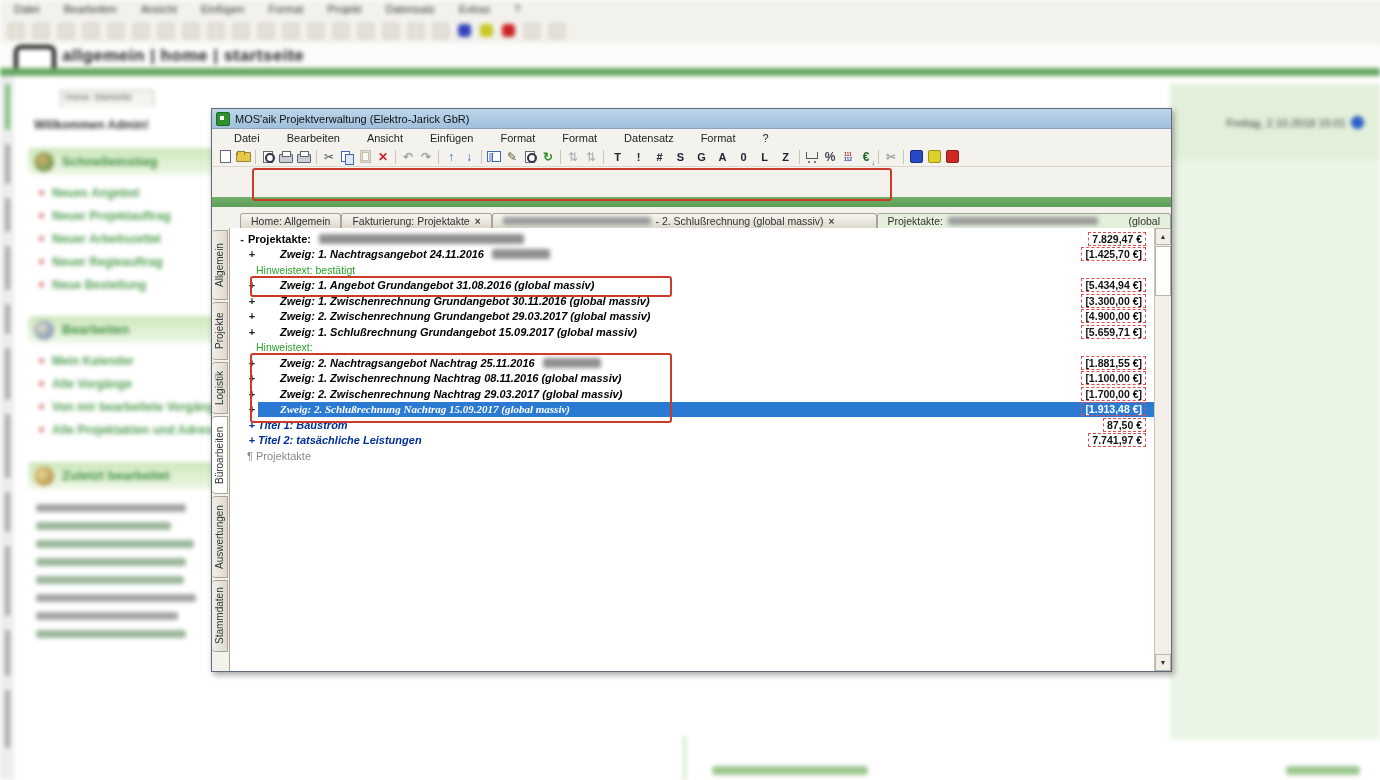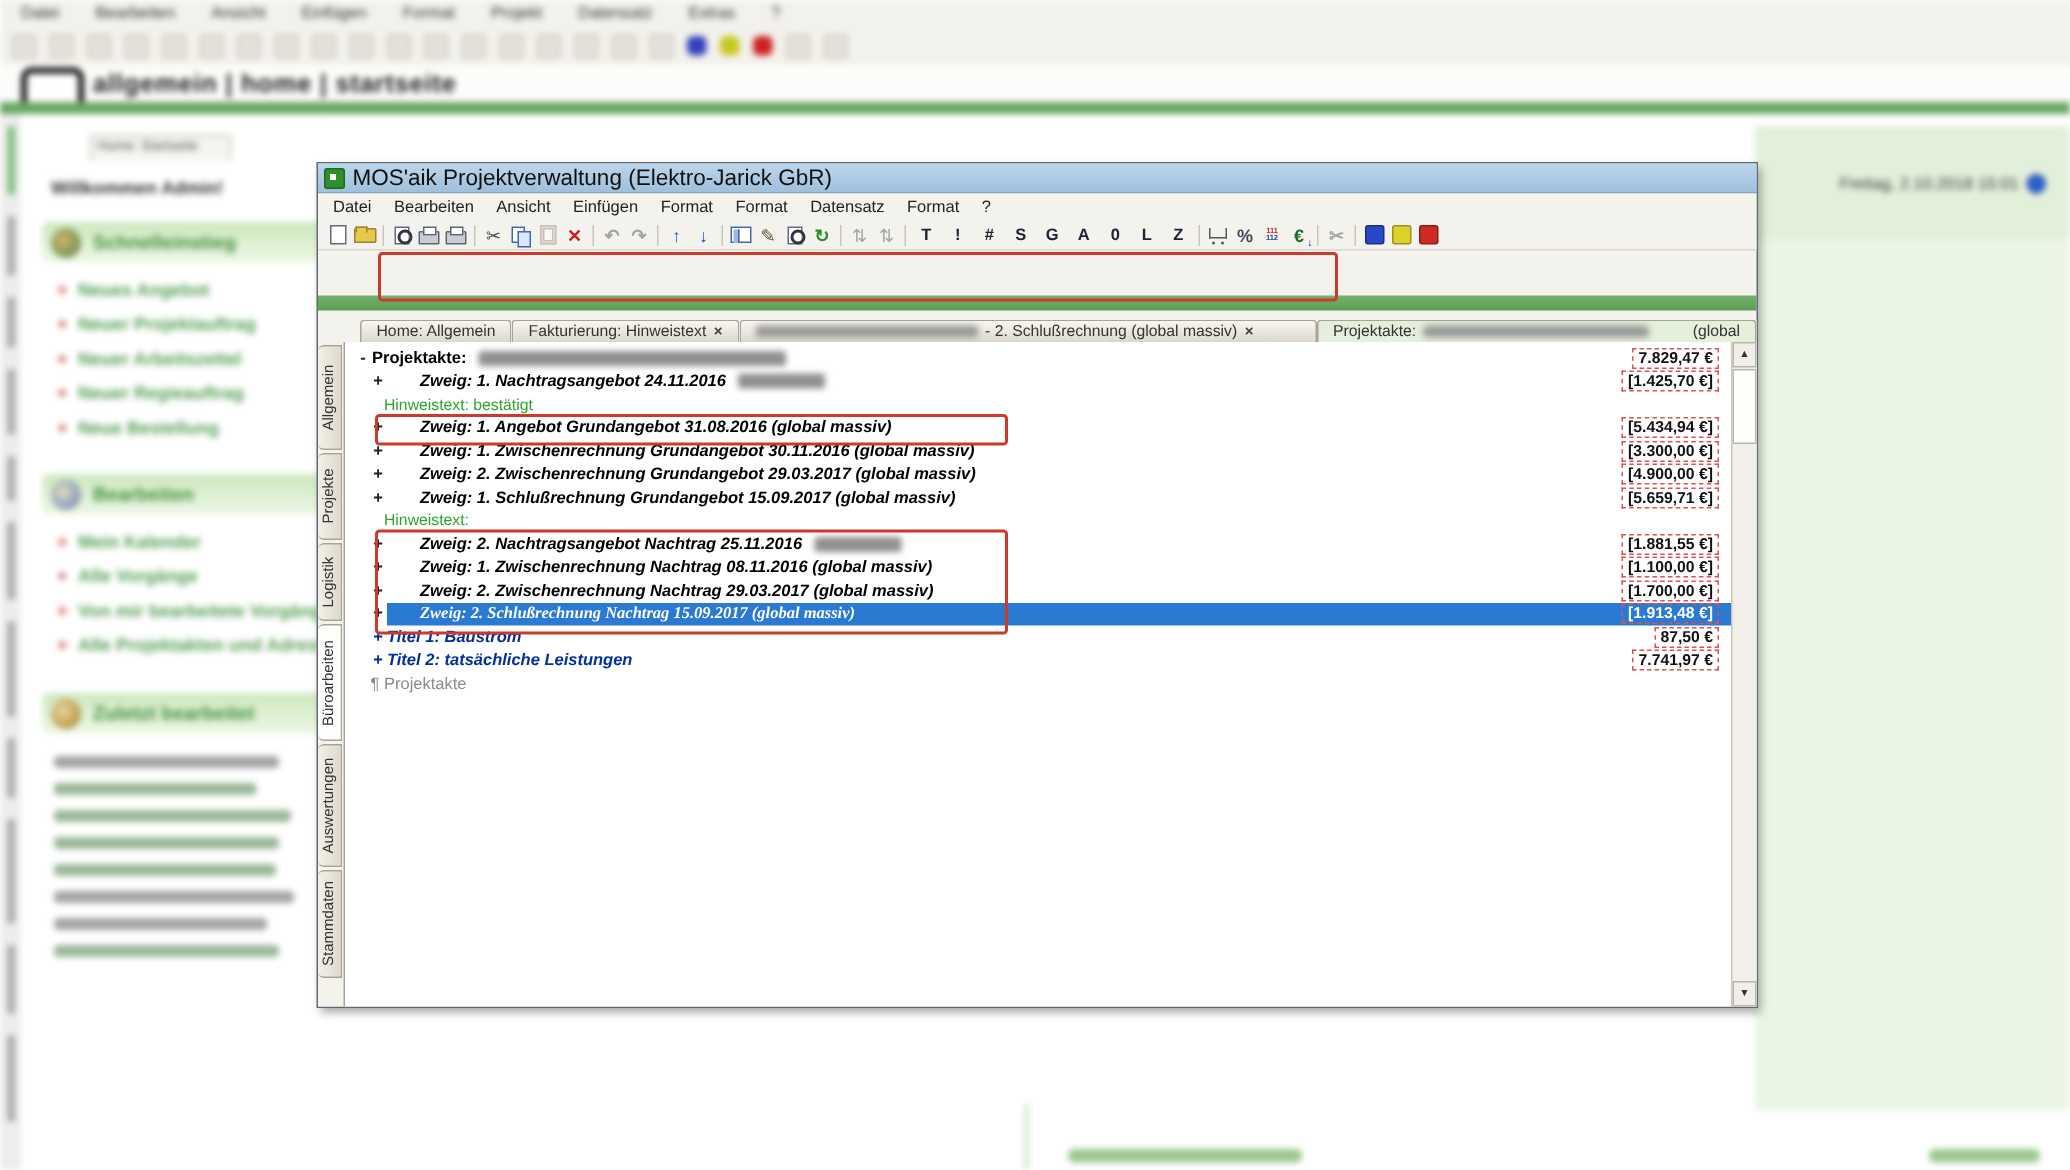--- a/index.html
+++ b/index.html
@@ -42,26 +42,26 @@
   .bg-clock{width:11px;height:11px;border-radius:50%;background:#2a5fd0;border:1px solid #1a3fa0;}
   .bg-vline{position:absolute;left:683px;top:736px;width:3px;height:44px;background:#cfe8c5;}
   .bg-botbar{position:absolute;height:9px;border-radius:4px;background:#9cc78f;}
 
   
   #win{position:absolute;left:211px;top:108px;width:959px;height:562px;background:#f4f2ec;
        border:1px solid #5f6a76;box-shadow:2px 3px 6px rgba(0,0,0,.35);}
   .w-titlebar{position:absolute;left:0;top:0;width:100%;height:20px;
               background:linear-gradient(to bottom,#bdd7ec,#9fbfdb);
               display:flex;align-items:center;gap:5px;padding-left:4px;box-sizing:border-box;
-              font-size:15px;color:#111;border-bottom:1px solid #8aa4bd;}
+              font-size:11px;color:#111;border-bottom:1px solid #8aa4bd;}
   .w-appicon{width:12px;height:12px;background:#2f8f2f;border:1px solid #1d6b1d;border-radius:2px;position:relative;}
   .w-appicon::after{content:"";position:absolute;left:3px;top:3px;width:4px;height:4px;background:#fff;}
   .w-menubar{position:absolute;left:0;top:20px;width:100%;height:18px;background:#f4f2ec;
              display:flex;gap:15px;align-items:center;padding-left:10px;box-sizing:border-box;font-size:11px;color:#222;}
-  .w-menu{cursor:default;}
+  .w-menu{cursor:default;margin-left:12px;}
   .w-toolbar{position:absolute;left:0;top:38px;width:100%;height:20px;background:#f4f2ec;
              border-bottom:1px solid #dbd7cb;display:flex;align-items:center;padding-left:4px;box-sizing:border-box;}
   .tsep{width:1px;height:14px;background:#c9c5b8;margin:0 3px;}
   .ti{width:18px;height:16px;display:inline-flex;align-items:center;justify-content:center;
       font-size:12px;position:relative;color:#445;}
   .ti.gray{opacity:.45;}
   .glyph-b{font-weight:bold;}
   .i-new::before{content:"";width:9px;height:11px;background:#fff;border:1px solid #667;}
   .i-open::before{content:"";width:13px;height:8px;background:#e8c84a;border:1px solid #9a8136;border-radius:1px;}
   .i-open::after{content:"";position:absolute;top:2px;left:3px;width:6px;height:3px;background:#e8c84a;border:1px solid #9a8136;border-bottom:none;}
@@ -332,21 +332,21 @@
         </span>
     </div>
 
     <div class="w-greenbar"></div>
 
     <div class="w-tabs">
       <div class="wtab">
         <span>Home: Allgemein</span>
       </div>
       <div class="wtab">
-        <span>Fakturierung: Hinweistext</span>
+        <span>Fakturierung: Projektakte</span>
         <span class="close">×</span>
       </div>
       <div class="wtab" style="width:385px;">
         <span class="redact sm" style="width:148px;"></span>
         <span>- 2. Schlußrechnung (global massiv)</span>
         <span class="close">×</span>
       </div>
       <div class="wtab t4 active">
         <span>Projektakte:</span>
         <span class="redact sm" style="width:150px;"></span>

